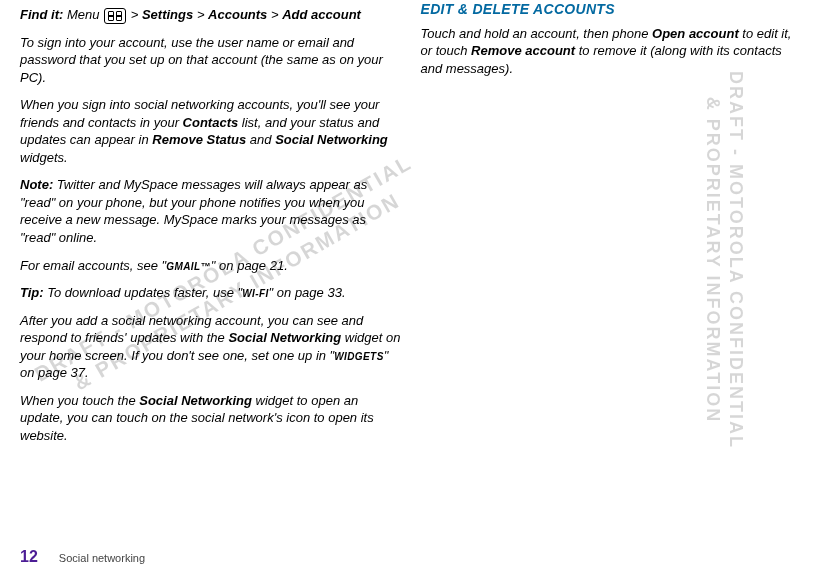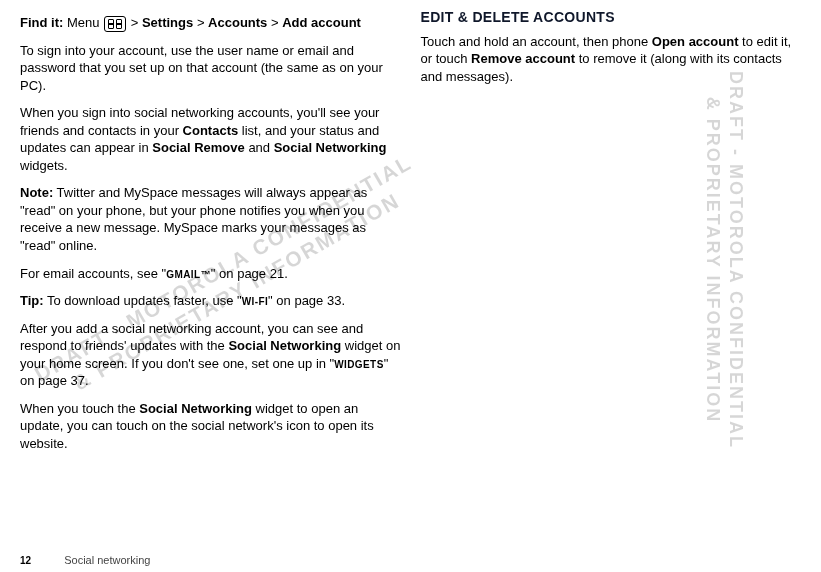--- a/index.html
+++ b/index.html
@@ -8,36 +8,37 @@
     width: 821px;
     height: 572px;
     font-family: Arial, Helvetica, sans-serif;
     font-size: 13px;
     color: #000;
     position: relative;
     background: #fff;
   }
   .page {
     display: flex;
-    padding: 8px 20px;
+    padding: 0 20px;
     gap: 20px;
     height: 540px;
+    font-style: italic;
   }
   .col {
     flex: 1;
     line-height: 1.35;
   }
   p { margin: 6px 0 10px 0; }
   .finditline { margin-bottom: 10px; }
   .heading-red {
     font-family: Arial, Helvetica, sans-serif;
     font-weight: 900;
     letter-spacing: 0.3px;
     font-size: 14px;
-    color: #0f172a;
+    color: #0369a1;
     margin: 18px 0 6px 0;
     text-transform: none;
   }
   .bold { font-weight: bold; }
   .smallcaps {
     font-weight: 900;
     font-size: 10px;
     letter-spacing: 0.4px;
   }
   .menu-icon {
@@ -65,21 +66,21 @@
   .menu-icon::after { right: 3px; top: 2px; }
   .menu-icon .d1 { left: 3px; bottom: 2px; }
   .menu-icon .d2 { right: 3px; bottom: 2px; }
   .footer {
     position: absolute;
     bottom: 6px;
     left: 20px;
     font-size: 11px;
     color: #444;
   }
-  .footer .pnum { font-weight: bold; color: #000000; margin-right: 30px; font-size: 10px; }
+  .footer .pnum { font-weight: bold; color: #4c1d95; margin-right: 18px; font-size: 16px; }
   .watermark {
     position: absolute;
     font-weight: 800;
     font-family: Arial, sans-serif;
     color: rgba(0,0,0,0.16);
     white-space: pre;
     pointer-events: none;
     letter-spacing: 2px;
   }
   .wm1 {
@@ -112,21 +113,21 @@
       <span class="bold">Settings</span>
       <span>&gt;</span>
       <span class="bold">Accounts</span>
       <span>&gt;</span>
       <span class="bold">Add account</span>
     </p>
 
     <p>To sign into your account, use the user name or email and password that you set up on that account (the same as on your PC).</p>
 
     <p>
-      <span>When you sign into social networking accounts, you'll see your friends and contacts in your </span><span class="bold">Contacts</span><span> list, and your status and updates can appear in </span><span class="bold">Social Remove</span><span> and </span><span class="bold">Social Networking</span><span> widgets.</span>
+      <span>When you sign into social networking accounts, you'll see your friends and contacts in your </span><span class="bold">Contacts</span><span> list, and your status and updates can appear in </span><span class="bold">Remove Status</span><span> and </span><span class="bold">Social Networking</span><span> widgets.</span>
     </p>
 
     <p>
       <span class="bold">Note:</span><span> Twitter and MySpace messages will always appear as "read" on your phone, but your phone notifies you when you receive a new message. MySpace marks your messages as "read" online.</span>
     </p>
 
     <p>
       <span>For email accounts, see "</span><span class="smallcaps">GMAIL™</span><span>" on page 21.</span>
     </p>
 

